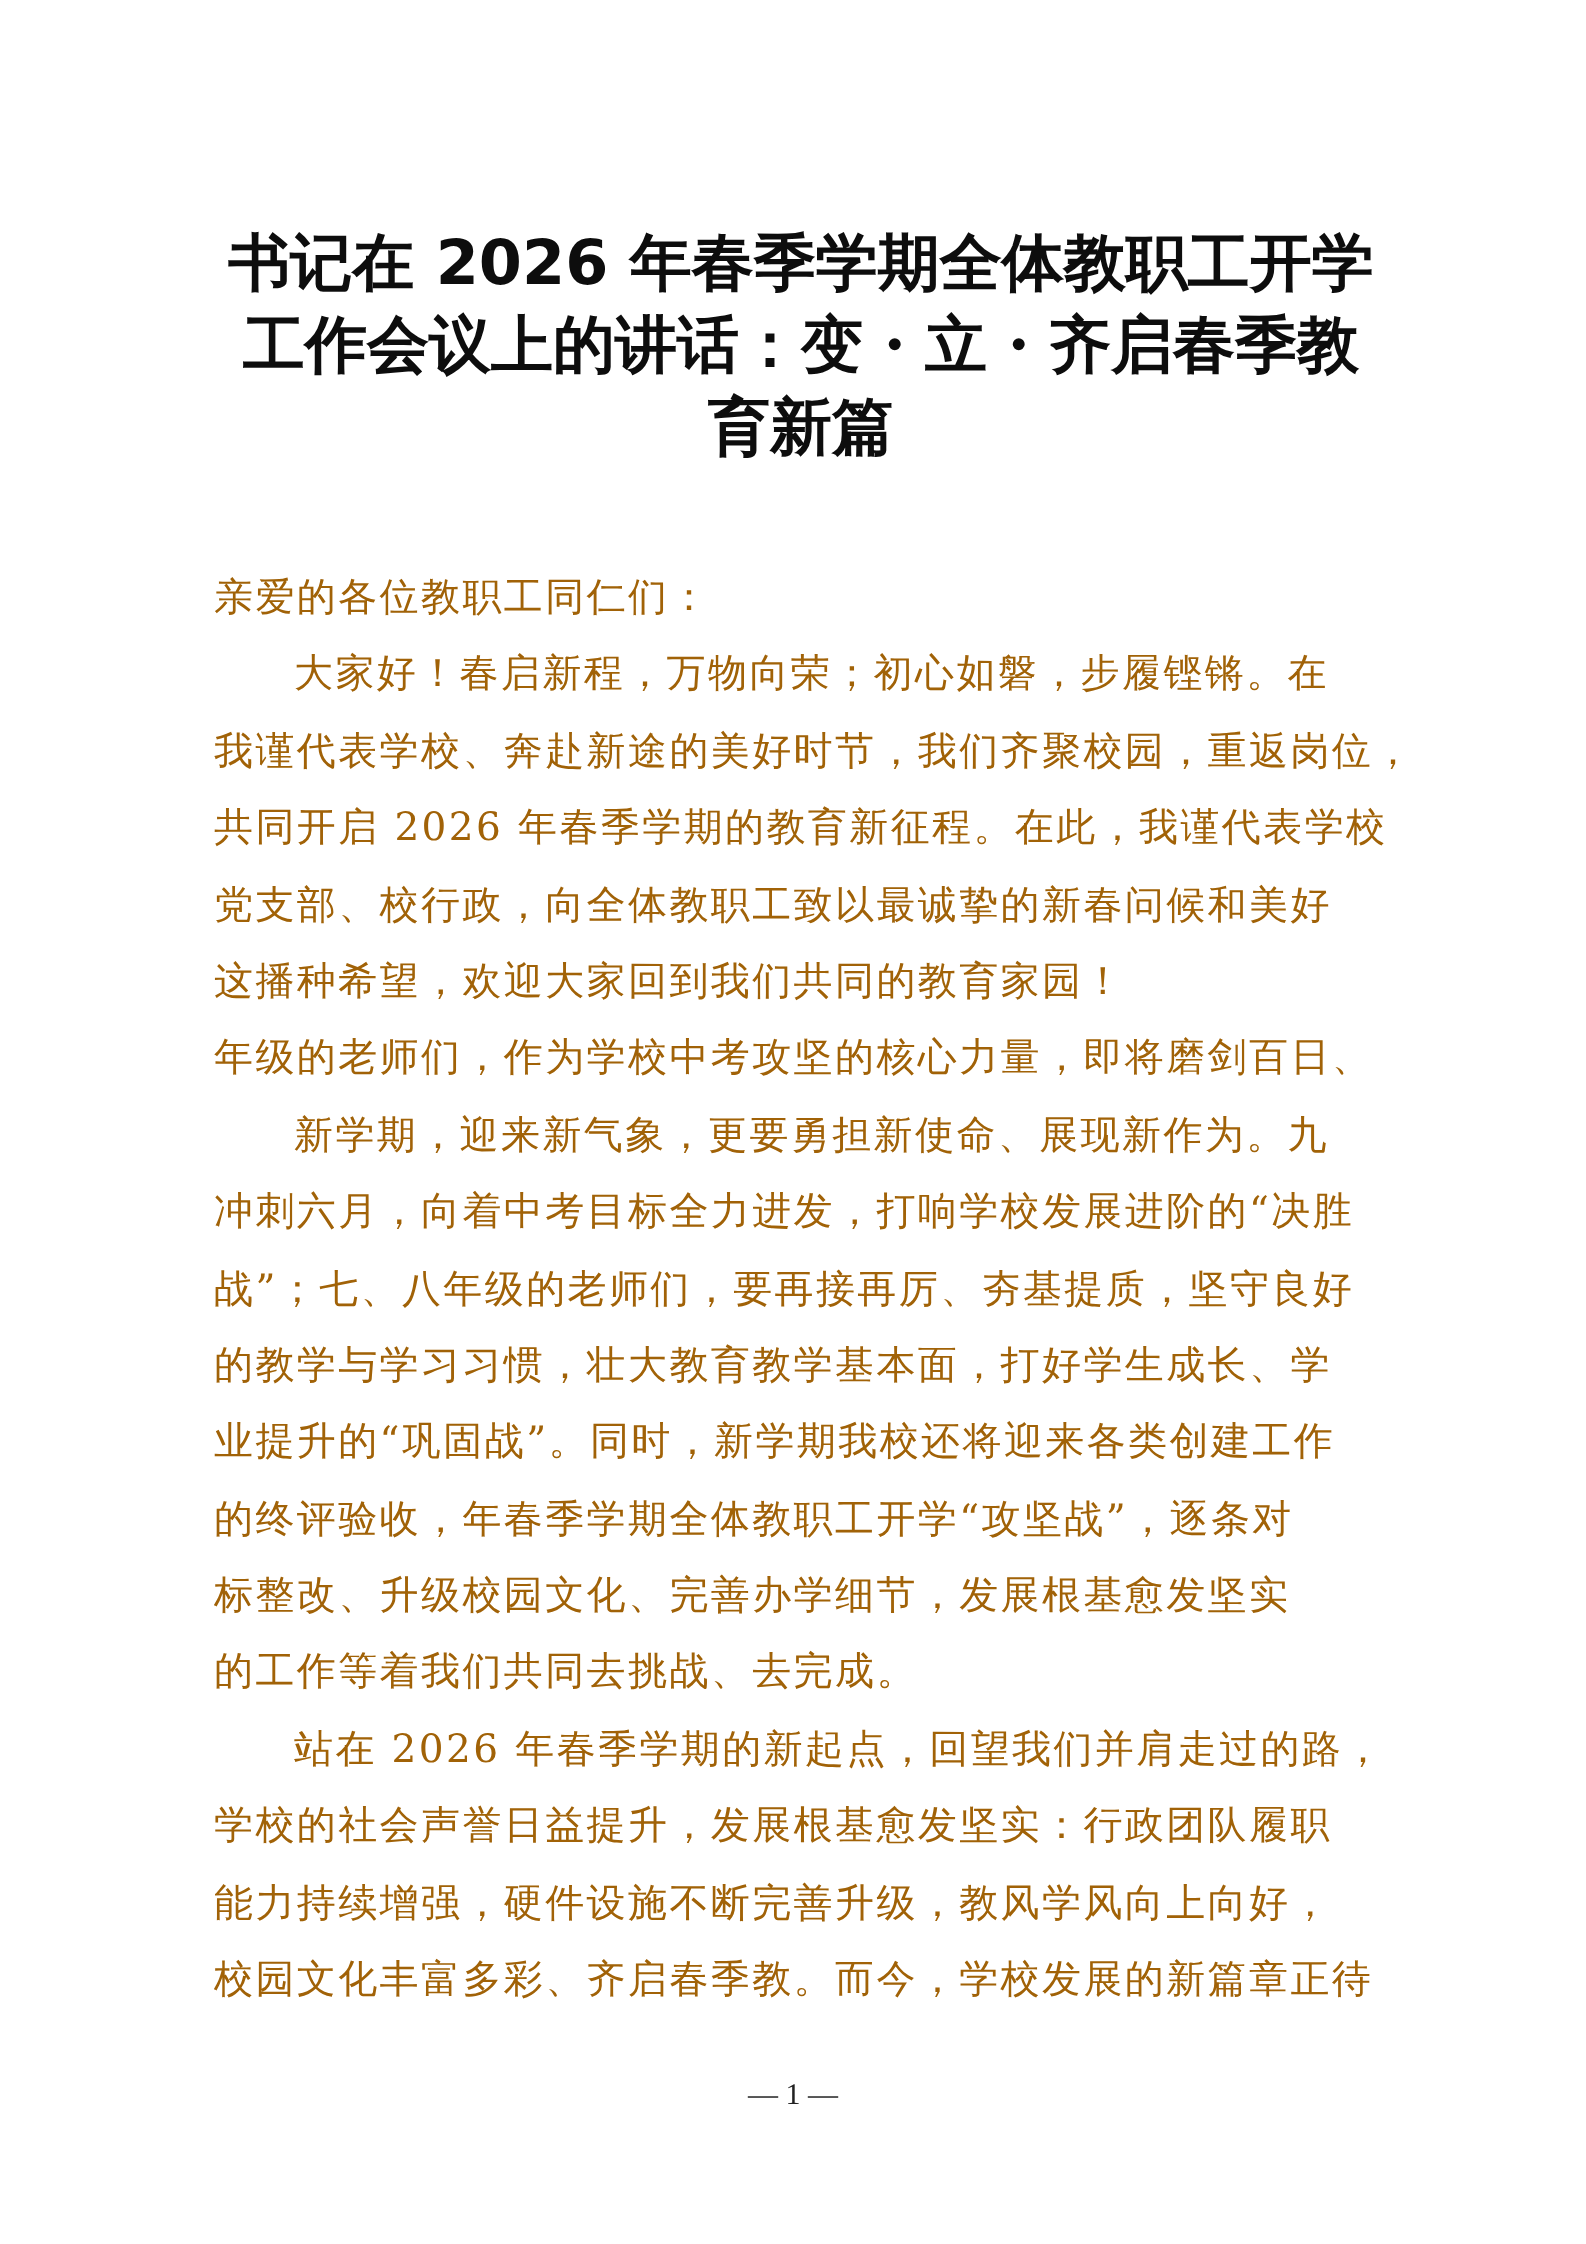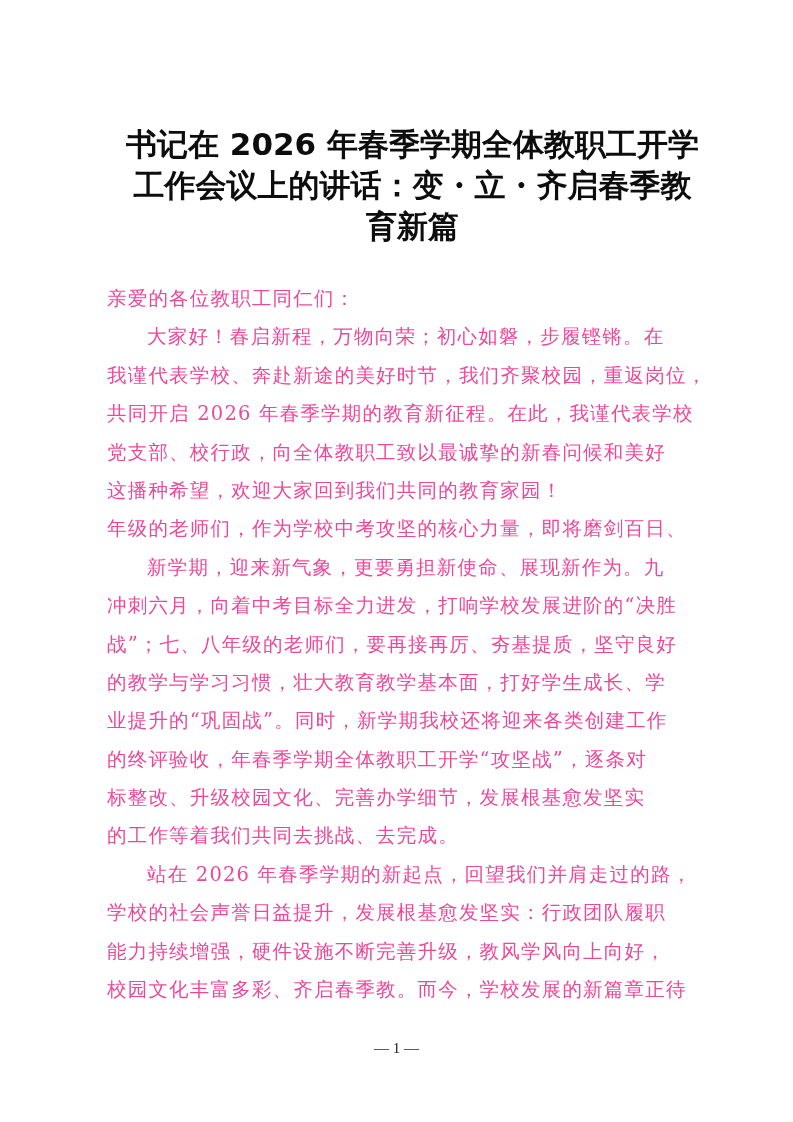--- a/index.html
+++ b/index.html
@@ -27,37 +27,37 @@
     left: 100px;
     top: 108px;
     width: 593px;
     text-align: center;
     font-family: "DejaVu Sans", "Liberation Sans", sans-serif;
     font-weight: bold;
     font-size: 31px;
     line-height: 41px;
     letter-spacing: 0px;
     color: #0d0d0d;
-    margin: 16px;
+    margin: 4px;
   }
   .title span { display: block; white-space: nowrap; }
   .body {
     position: absolute;
     left: 107px;
     top: 280px;
     width: 580px;
   }
   .line {
     display: block;
     height: 38.4px;
     line-height: 38.4px;
     font-size: 19.5px;
     white-space: nowrap;
     letter-spacing: 1.2px;
-    color: #ec4899;
+    color: #a16207;
   }
   .line.indent { padding-left: 40px; }
   .page-number {
     position: absolute;
     left: 0;
     width: 793px;
     top: 1040px;
     text-align: center;
     font-size: 15px;
     color: #222;

